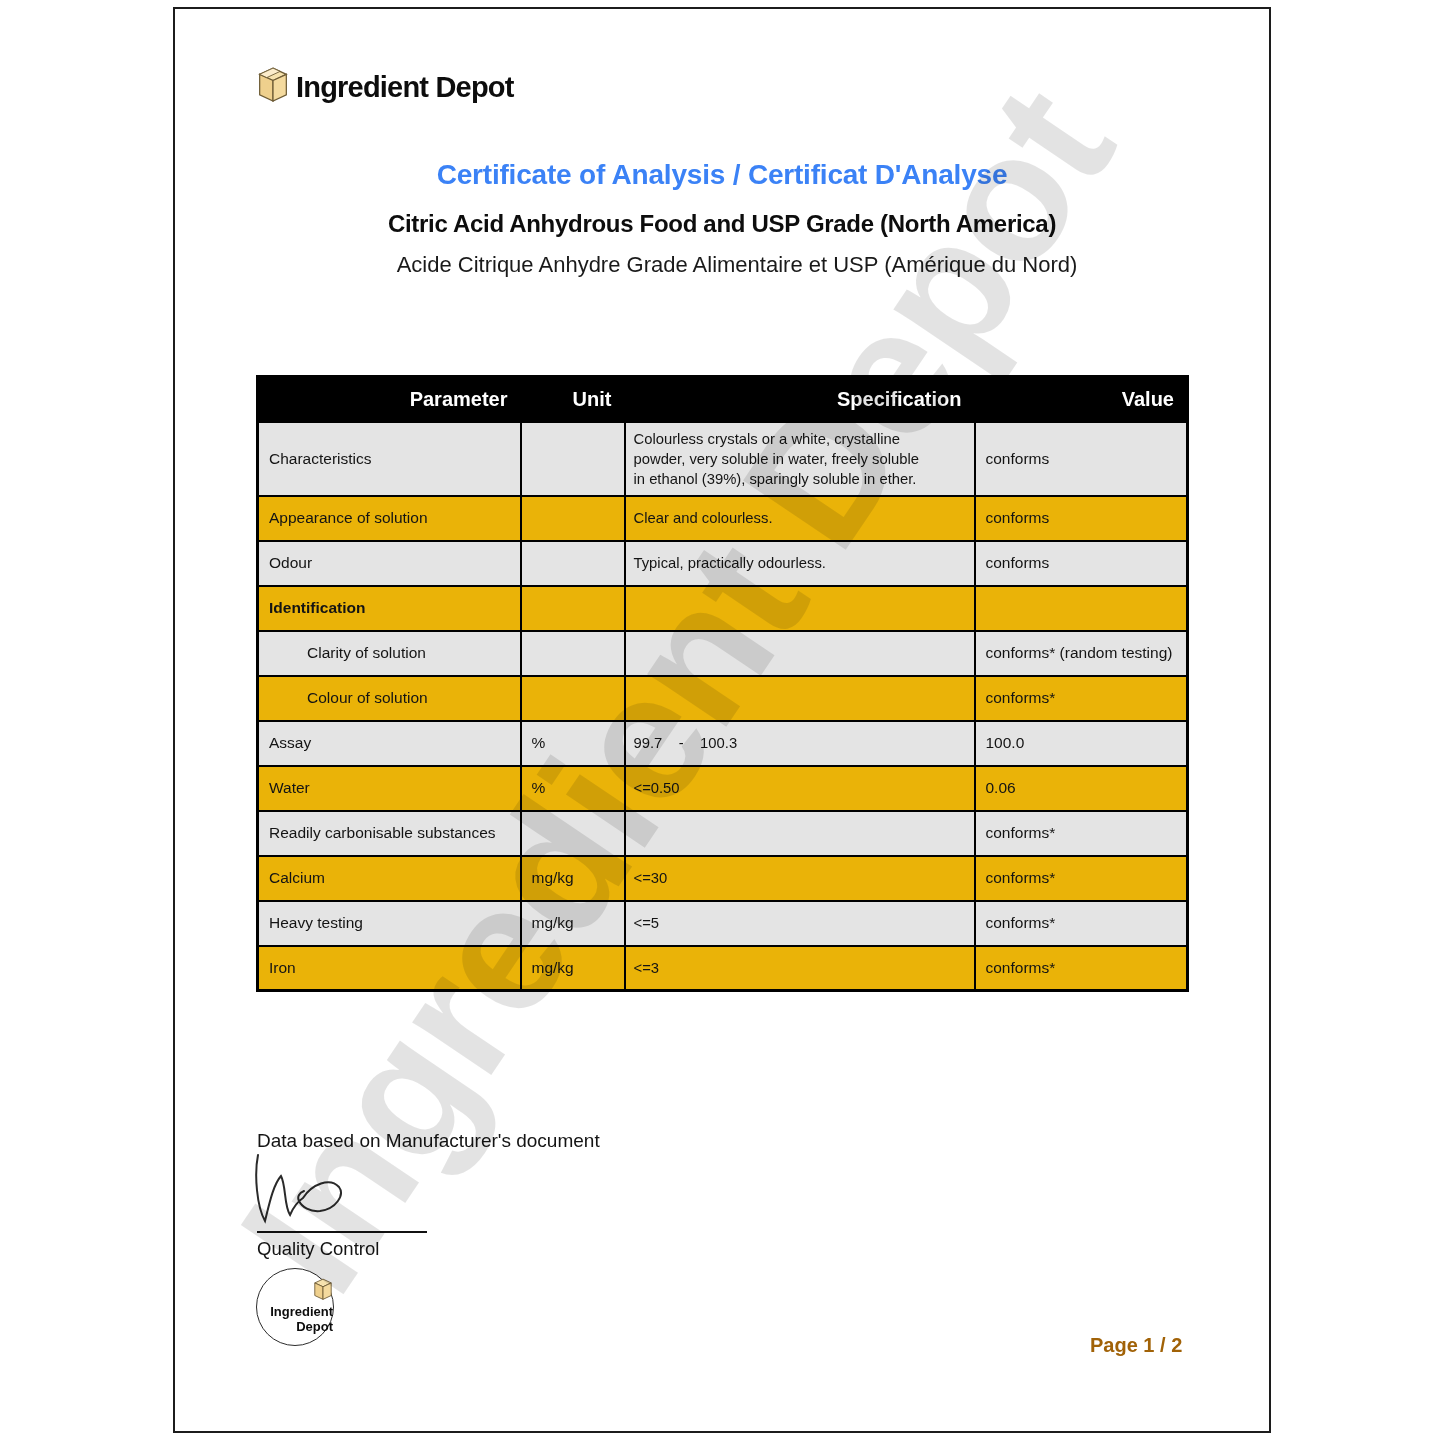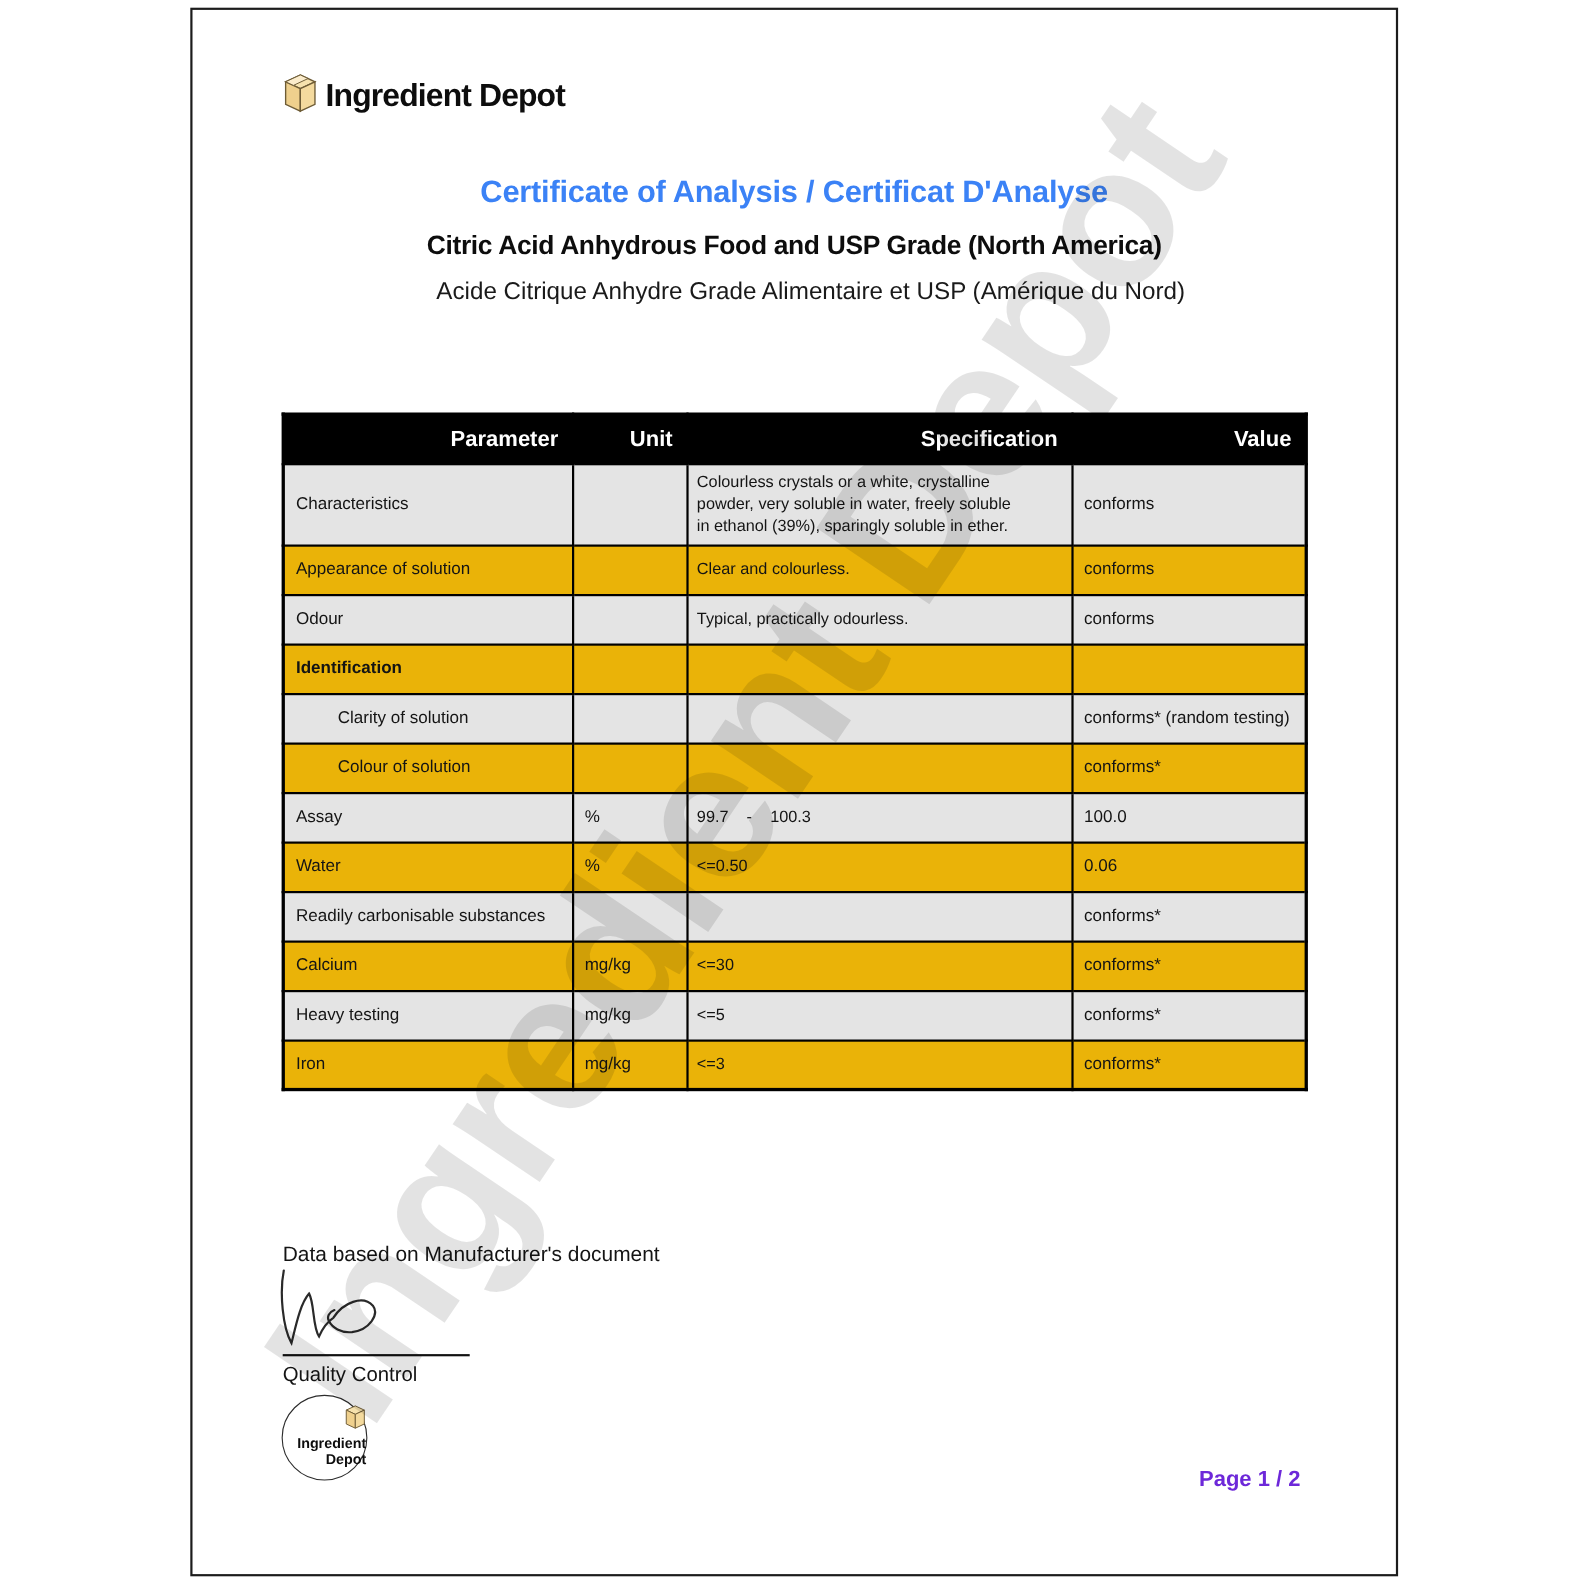--- a/index.html
+++ b/index.html
@@ -37,21 +37,21 @@
   .note { position:absolute; left:257px; top:1130px; font-size:19px; color:#141414; }
   .signature { position:absolute; left:252px; top:1151px; }
   .sig-line { position:absolute; left:257px; top:1231px; width:170px; border-top:2px solid #111; }
   .qc-label { position:absolute; left:257px; top:1238px; font-size:18.5px; color:#141414; }
 
   .stamp { position:absolute; left:256px; top:1268px; width:78px; height:78px;
            border:1.5px solid #2c2c2c; border-radius:50%; background:#fff;
            display:flex; flex-direction:column; align-items:flex-end; justify-content:center; }
   .stamp .stamp-text { font-size:13px; font-weight:700; line-height:1.15; color:#0d0d0d; text-align:center; }
 
-  .page-num { position:absolute; left:1090px; top:1334px; font-size:20px; font-weight:700; color:#6d28d9; }
+  .page-num { position:absolute; left:1090px; top:1334px; font-size:20px; font-weight:700; color:#a16207; }
 
   
   .watermark { position:absolute; left:360px; top:1140px; font-size:180px; font-weight:700;
                line-height:1; white-space:nowrap; color:rgba(0,0,0,0.11);
                transform:rotate(-56deg); transform-origin:left bottom;
                pointer-events:none; z-index:40; letter-spacing:-2px; }
 </style>
 </head>
 <body>
 

